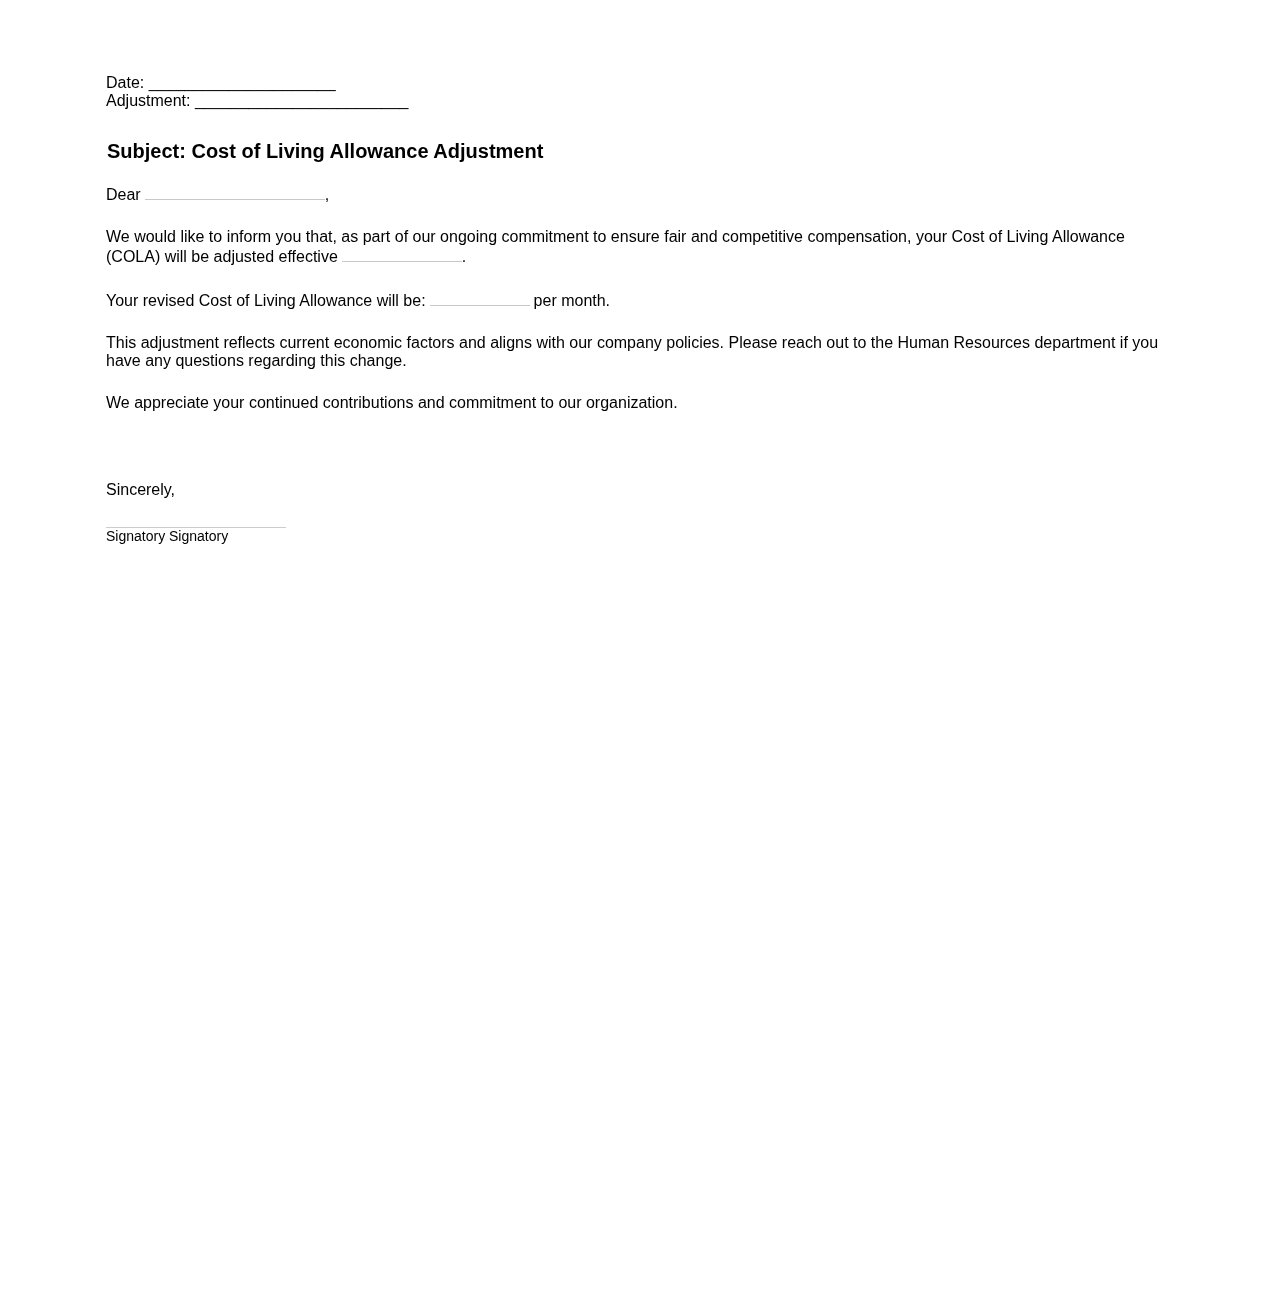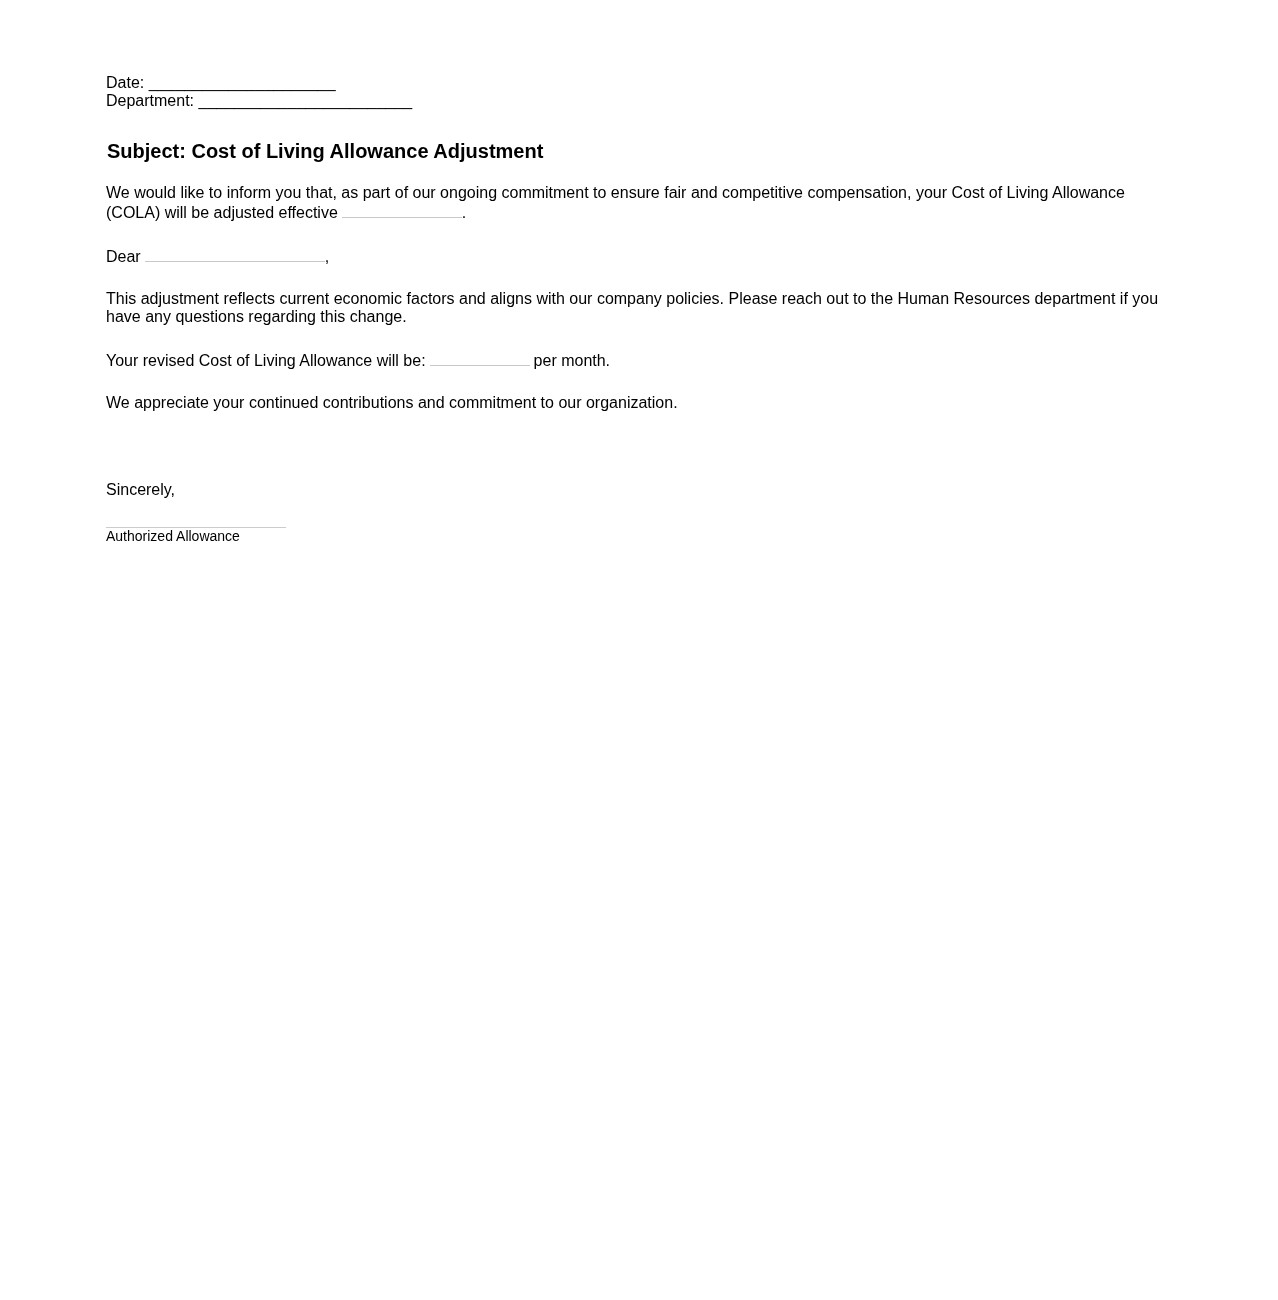--- a/index.html
+++ b/index.html
@@ -27,37 +27,37 @@
       border-top: 1px solid #cccccc; padding-top: 0px;
       font-size: 14px; line-height: 17px;
     }
   </style>
 </head>
 <body>
 
 <div class="letter">
   <div class="header-block">
     <div><span>Date:</span> <span>_____________________</span></div>
-    <div><span>Department:</span> <span>________________________</span></div>
+    <div><span>Adjustment:</span> <span>________________________</span></div>
   </div>
 
   <div class="subject">Subject: Cost of Living Allowance Adjustment</div>
+
+  <div class="p">
+    <span>Dear</span><span class="blank name"></span><span>,</span>
+  </div>
 
   <div class="p">
     <span>We would like to inform you that, as part of our ongoing commitment to ensure fair and competitive compensation, your Cost of Living Allowance (COLA) will be adjusted effective</span><span class="blank date"></span><span>.</span>
   </div>
 
   <div class="p">
-    <span>Dear</span><span class="blank name"></span><span>,</span>
+    <span>Your revised Cost of Living Allowance will be:</span><span class="blank amount"></span><span>per month.</span>
   </div>
 
   <div class="p">This adjustment reflects current economic factors and aligns with our company policies. Please reach out to the Human Resources department if you have any questions regarding this change.</div>
-
-  <div class="p">
-    <span>Your revised Cost of Living Allowance will be:</span><span class="blank amount"></span><span>per month.</span>
-  </div>
 
   <div class="p">We appreciate your continued contributions and commitment to our organization.</div>
 
   <div class="closing">Sincerely,</div>
 
-  <div class="signature">Authorized Allowance</div>
+  <div class="signature">Signatory Signatory</div>
 </div>
 
 </body></html>

